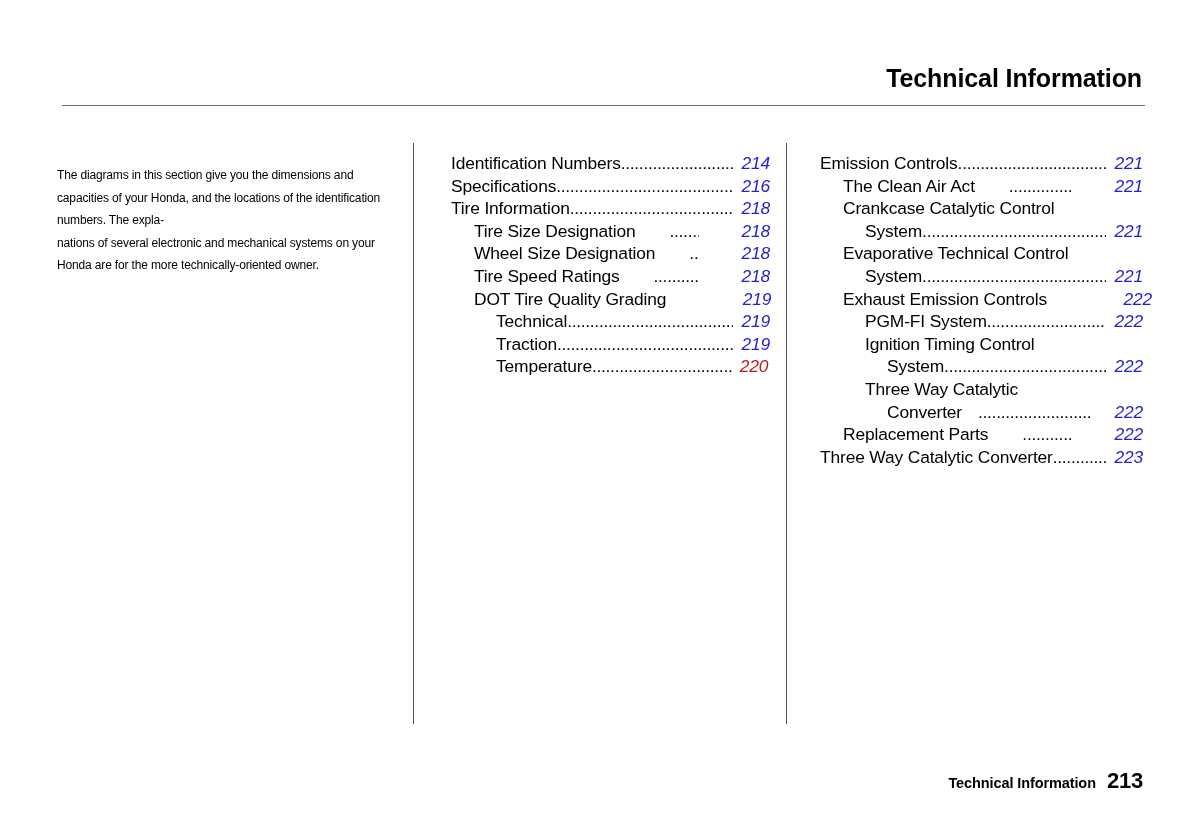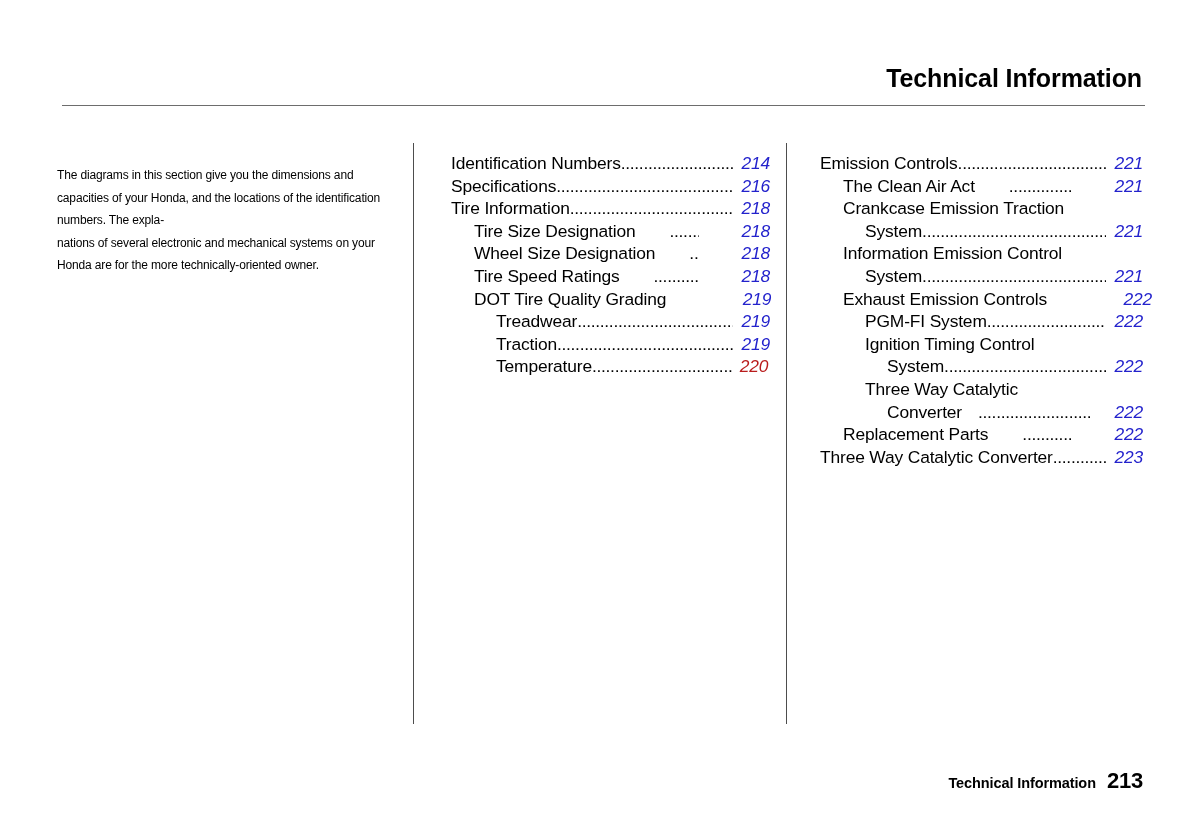--- a/index.html
+++ b/index.html
@@ -178,21 +178,21 @@
         <span class="toc-label">Tire Speed Ratings</span>
         <span class="toc-dots">................................................................</span>
         <span class="toc-page" style="color: rgb(35, 34, 204);">218</span>
       </div>
       <div class="toc-row lvl-1">
         <span class="toc-label">DOT Tire Quality Grading</span>
         <span class="toc-dots">................................................................</span>
         <span class="toc-page" style="color: rgb(35, 34, 204);">219</span>
       </div>
       <div class="toc-row lvl-2">
-        <span class="toc-label">Treadwear</span>
+        <span class="toc-label">Technical</span>
         <span class="toc-dots">................................................................</span>
         <span class="toc-page" style="color: rgb(35, 34, 204);">219</span>
       </div>
       <div class="toc-row lvl-2">
         <span class="toc-label">Traction</span>
         <span class="toc-dots">................................................................</span>
         <span class="toc-page" style="color: rgb(35, 34, 204);">219</span>
       </div>
       <div class="toc-row lvl-2">
         <span class="toc-label">Temperature</span>
@@ -206,29 +206,29 @@
         <span class="toc-label">Emission Controls</span>
         <span class="toc-dots">................................................................</span>
         <span class="toc-page" style="color: rgb(35, 34, 204);">221</span>
       </div>
       <div class="toc-row lvl-1">
         <span class="toc-label">The Clean Air Act</span>
         <span class="toc-dots">................................................................</span>
         <span class="toc-page" style="color: rgb(35, 34, 204);">221</span>
       </div>
       <div class="toc-row lvl-1 no-leader">
-        <span class="toc-label">Crankcase Emission Traction</span>
+        <span class="toc-label">Crankcase Catalytic Control</span>
       </div>
       <div class="toc-row lvl-2">
         <span class="toc-label">System</span>
         <span class="toc-dots">................................................................</span>
         <span class="toc-page" style="color: rgb(35, 34, 204);">221</span>
       </div>
       <div class="toc-row lvl-1 no-leader">
-        <span class="toc-label">Information Emission Control</span>
+        <span class="toc-label">Evaporative Technical Control</span>
       </div>
       <div class="toc-row lvl-2">
         <span class="toc-label">System</span>
         <span class="toc-dots">................................................................</span>
         <span class="toc-page" style="color: rgb(35, 34, 204);">221</span>
       </div>
       <div class="toc-row lvl-1">
         <span class="toc-label">Exhaust Emission Controls</span>
         <span class="toc-dots">................................................................</span>
         <span class="toc-page" style="color: rgb(35, 34, 204);">222</span>

